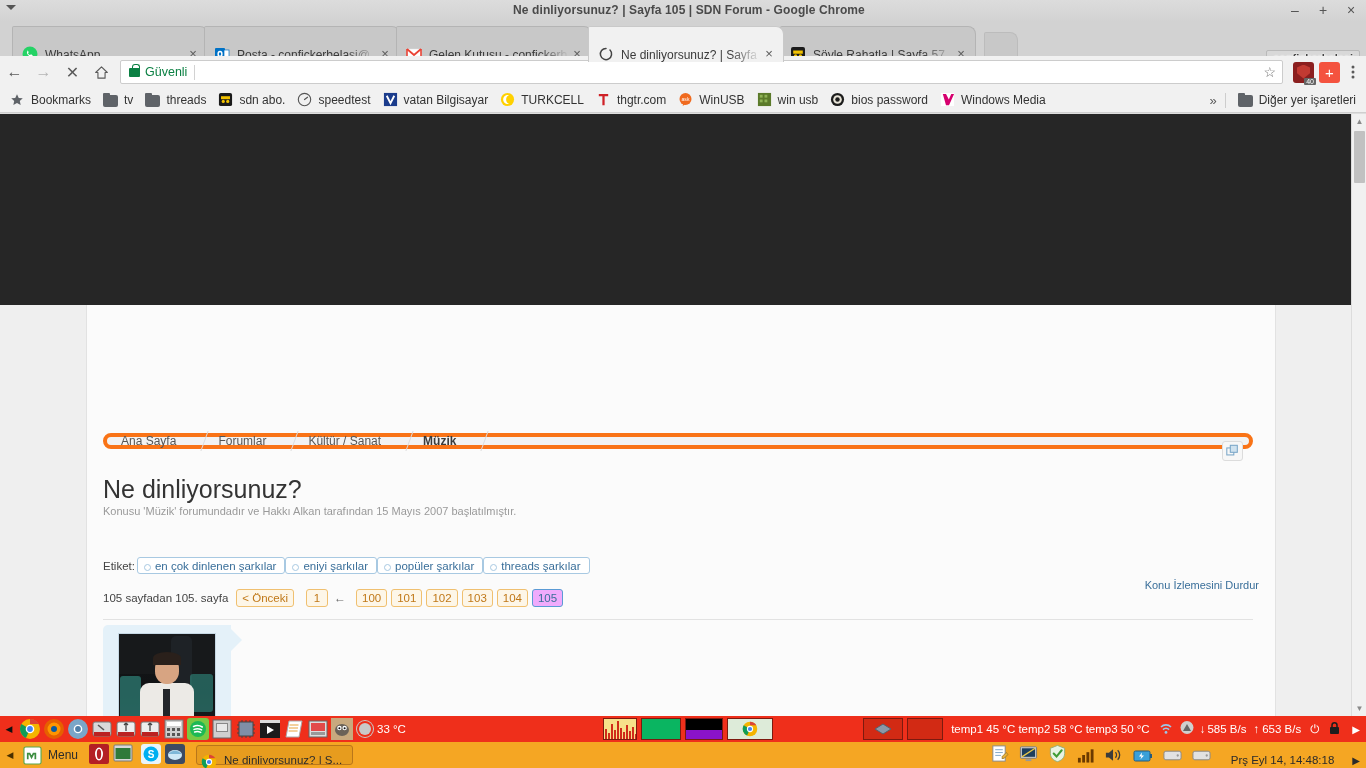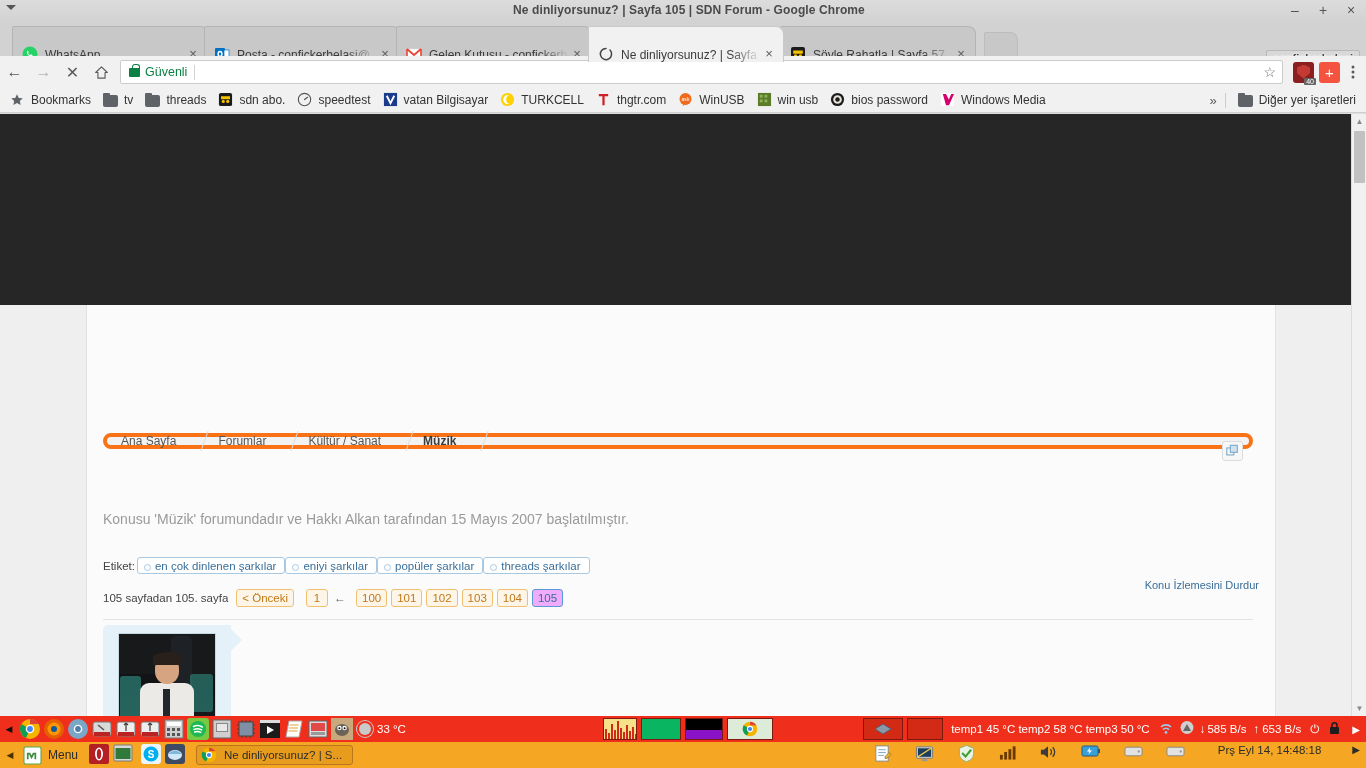--- a/index.html
+++ b/index.html
@@ -117,21 +117,21 @@
   .crumb.current { font-weight:bold; color:#3b3b3b; }
   .crumb-sep { width:14px; height:28px; position:relative; }
   .crumb-sep:after {
     content:''; position:absolute; left:0; top:4px; width:14px;height:20px;
     border-right:1px solid #dcdcdc; transform: skewX(-20deg);
   }
   .crumb-expand { position:absolute; right:6px; top:4px; width:21px;height:20px; border:1px solid #dcdcdc;
                   border-radius:3px; background:#f7f7f7; }
 
   .thread-title { position:absolute; left:16px; top:170px; font-size:25px; color:#333; font-weight:normal; }
-  .thread-sub { position:absolute; left:16px; top:206px; font-size:14px; color:#9a9a9a; }
+  .thread-sub { position:absolute; left:16px; top:200px; font-size:11px; color:#9a9a9a; }
 
   .tagrow { position:absolute; left:16px; top:252px; display:flex; align-items:center; }
   .tag-label { font-size:11.5px; color:#444; margin-right:2px; }
   .tag {
     position:relative; height:17px; line-height:16px; padding:0 8px 0 17px;
     border:1px solid #a8c9e2; border-radius:3px; color:#3a6f9a; font-size:11.5px; background:#fff;
   }
   .tag:before { content:''; position:absolute; left:6px; top:6px; width:5px;height:5px;
                 border:1px solid #a8c9e2; border-radius:50%; }
 
@@ -185,24 +185,24 @@
   .sysmon { color:#fff; font-size:11.5px; margin:0 6px; white-space:nowrap; }
   .rb-right { margin-left:auto; display:flex; align-items:center; padding-right:6px; }
   .net-txt { color:#fff; font-size:11.5px; }
 
   
   .orangebar { position:absolute; left:0; top:742px; width:1366px; height:26px; background:#f5a623;
                display:flex; align-items:center; }
   .ob-caret { width:20px; text-align:center; color:#4a3100; font-size:9px; }
   .menu-btn { display:flex; align-items:center; height:24px; padding:0 8px 0 3px; }
   .menu-txt { font-size:12px; color:#2b2b2b; margin-left:6px; font-weight:normal; }
-  .win-task { display:flex; align-items:center; height:20px; padding:0 10px 0 4px; margin-left:8px;
+  .win-task { display:flex; height:20px; padding:8px 10px 0 4px; margin-left:8px;
               background:#e79c1e; border:1px solid #b9761a; border-radius:3px; max-width:205px; }
   .win-task-txt { font-size:11.5px; color:#2b2b2b; margin-left:7px; white-space:nowrap; overflow:hidden; }
-  .tray { margin-left:auto; display:flex; align-items:flex-start; gap:23px; padding-right:6px; }
+  .tray { margin-left:auto; display:flex; align-items:flex-end; gap:10px; padding-right:6px; }
   .clock { font-size:11.5px; color:#2b2b2b; margin:0 8px 0 10px; white-space:nowrap; }
 
   .ico { position:absolute; inset:0; }
 </style>
 </head>
 <body>
 
 <div id="chrome-window">
 
   <div class="titlebar">
@@ -436,20 +436,21 @@
         <span class="crumb current">Müzik</span>
         <span class="crumb-sep"></span>
         <span class="crumb-expand">
           <svg width="15" height="14" viewBox="0 0 16 16" style="margin:2px 0 0 2px">
               <rect x="1.5" y="4.5" width="8" height="8" fill="none" stroke="#7aa6c8" stroke-width="1.2"></rect>
               <rect x="5.5" y="1.5" width="8" height="8" fill="#cfe2ef" stroke="#7aa6c8" stroke-width="1.2"></rect>
             </svg>
         </span>
       </div>
 
+      <h1 class="thread-title">Ne dinliyorsunuz?</h1>
       <div class="thread-sub">Konusu 'Müzik' forumundadır ve Hakkı Alkan tarafından 15 Mayıs 2007 başlatılmıştır.</div>
 
       <div class="tagrow">
         <span class="tag-label">Etiket:</span>
         <span class="tag">en çok dinlenen şarkılar</span>
         <span class="tag">eniyi şarkılar</span>
         <span class="tag">popüler şarkılar</span>
         <span class="tag">threads şarkılar</span>
       </div>
 

